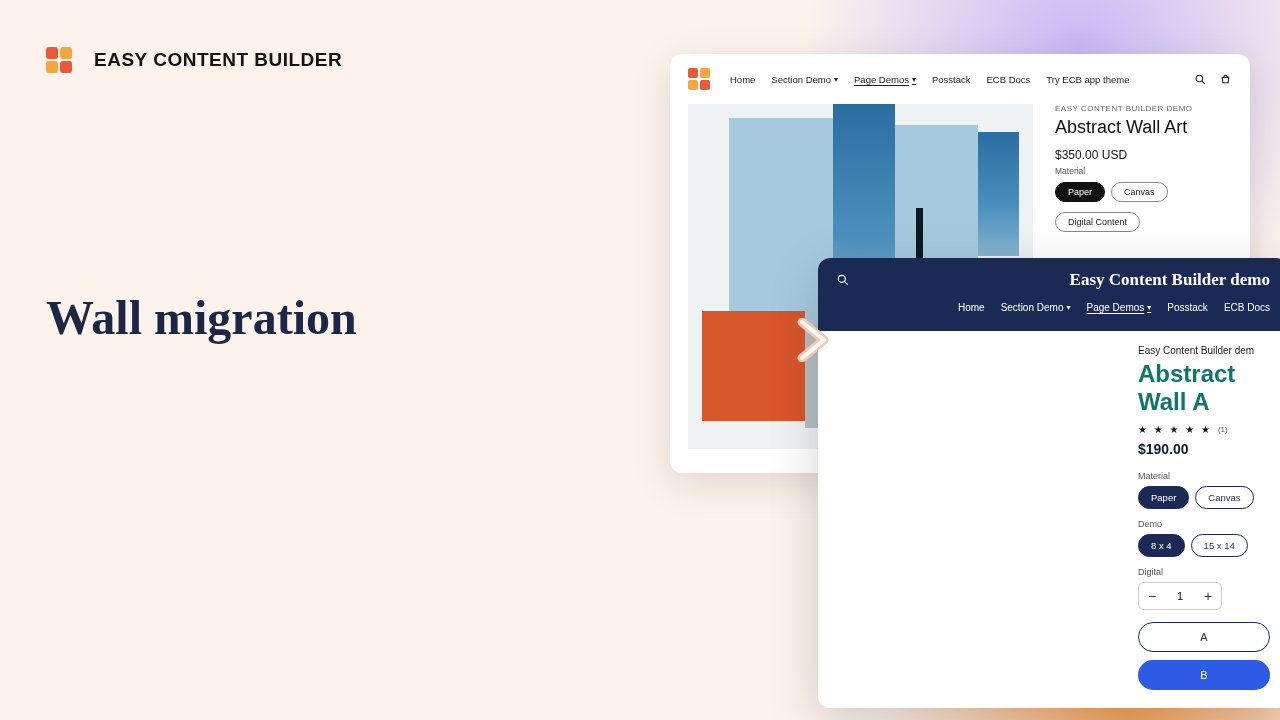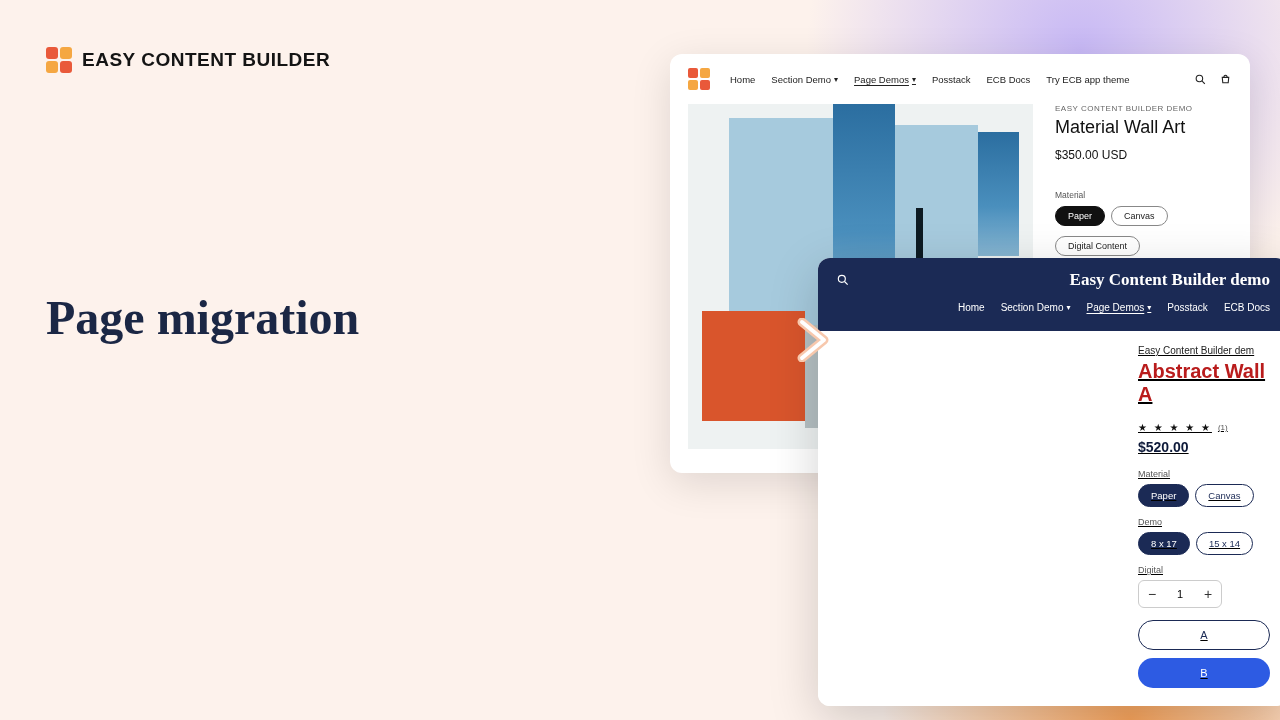--- a/index.html
+++ b/index.html
@@ -25,21 +25,21 @@
   bottom: -250px; right: -100px;
   width: 500px; height: 500px;
   background: radial-gradient(circle, #f8a45c 0%, rgba(248,164,92,0) 70%);
   border-radius: 50%;
 }
 
 
 .logo-wrap {
   position: absolute;
   top: 47px; left: 46px;
-  display: flex; align-items: center; gap: 10px;
+  display: flex; align-items: center; gap: 22px;
 }
 .logo-mark {
   width: 26px; height: 26px;
   display: grid;
   grid-template-columns: 1fr 1fr;
   grid-template-rows: 1fr 1fr;
   gap: 2px;
 }
 .logo-mark div { border-radius: 3px; }
 .logo-mark .a { background: #e9593a; }
@@ -107,21 +107,21 @@
   width: 345px; height: 345px;
   position: relative;
   overflow: hidden;
 }
 .p1-image .art { position:absolute; inset:0; }
 .p1-image .art div { position:absolute; }
 
 .p1-info { flex: 1; font-size: 10px; }
 .p1-eyebrow { font-size: 8px; letter-spacing: 0.5px; color: #666; margin-bottom: 4px; }
 .p1-title { font-size: 18px; font-weight: 500; color: #111; margin-bottom: 10px; }
-.p1-price { font-size: 12px; color: #111; margin-bottom: 28px; }
+.p1-price { font-size: 12px; color: #111; margin-bottom: 4px; }
 .p1-label { font-size: 8.5px; color: #555; margin-bottom: 6px; }
 .p1-pills { display: flex; gap: 6px; flex-wrap: wrap; margin-bottom: 10px; }
 .pill {
   padding: 4px 12px;
   border-radius: 12px;
   font-size: 9px;
   border: 1px solid #888;
   background: #fff;
   color: #222;
 }
@@ -144,23 +144,23 @@
 }
 .p2-bar-top { display: flex; align-items: center; justify-content: space-between; margin-bottom: 12px; }
 .p2-brand { font-family: Georgia, serif; font-size: 17px; font-weight: 600; }
 .p2-nav { display: flex; gap: 16px; font-size: 10px; justify-content: flex-end; }
 .p2-nav .item { display: flex; align-items: center; gap: 3px; }
 .p2-nav .underline { text-decoration: underline; text-underline-offset: 2px; }
 .p2-search { width: 14px; height: 14px; }
 
 .p2-content { display: flex; gap: 22px; padding: 18px; padding-top: 0; margin-top: -14px; background:#fff; }
 .p2-image { width: 280px; height: 280px; position: relative; overflow:hidden; margin-top:14px; }
-.p2-info { flex: 1; padding-top: 14px; text-decoration: underline; }
+.p2-info { flex: 1; padding-top: 14px; }
 .p2-eyebrow { font-size: 10px; color: #222; margin-bottom: 4px; }
-.p2-title { font-size: 20px; font-weight: 700; color: #b91c1c; margin-bottom: 16px; }
+.p2-title { font-size: 24px; font-weight: 700; color: #0f766e; margin-bottom: 8px; }
 .p2-stars { font-size: 10px; letter-spacing: 2px; color: #111; margin-bottom: 6px; display:flex; align-items:center; gap:6px;}
 .p2-stars .ct { font-size:8px; letter-spacing:0; color:#555; }
 .p2-price { font-size: 14px; font-weight: 600; color: #0e1a3a; margin-bottom: 14px; }
 .p2-label { font-size: 9px; color: #555; margin-bottom: 5px; }
 .p2-pills { display: flex; gap: 6px; margin-bottom: 10px; }
 .pill2 {
   padding: 5px 12px;
   border-radius: 14px;
   font-size: 9.5px;
   border: 1px solid #1b2a55;
@@ -221,21 +221,21 @@
   <div class="logo-mark">
     <div class="a"></div>
       <div class="b"></div>
       <div class="c"></div>
       <div class="d"></div>
   </div>
   <div class="logo-text">EASY CONTENT BUILDER</div>
 </div>
 
 <div class="headline">
-  <h1>Page migration</h1>
+  <h1>Wall migration</h1>
 </div>
 
 <div class="preview1">
   <div class="p1-header">
     <div class="p1-logo">
       <div class="a" style="background:#e9593a"></div>
         <div class="b" style="background:#f5a742"></div>
       <div class="c" style="background:#f5a742"></div>
         <div class="d" style="background:#e9593a"></div>
     </div>
@@ -274,21 +274,21 @@
         <div class="bl" style="left:84%;top:8%;width:12%;height:36%"></div>
         <div class="or" style="left:4%;top:60%;width:30%;height:32%"></div>
         <div class="gy" style="left:34%;top:64%;width:18%;height:30%"></div>
         <div class="bl" style="left:52%;top:64%;width:16%;height:18%"></div>
         <div class="or2" style="left:70%;top:60%;width:30%;height:40%"></div>
         <div class="dk" style="left:66%;top:30%;width:2%;height:58%"></div>
       </div>
     </div>
     <div class="p1-info">
       <div class="p1-eyebrow">EASY CONTENT BUILDER DEMO</div>
-      <div class="p1-title">Material Wall Art</div>
+      <div class="p1-title">Abstract Wall Art</div>
       <div class="p1-price">$350.00 USD</div>
       <div class="p1-label">Material</div>
       <div class="p1-pills">
         <span class="pill active">Paper</span>
         <span class="pill">Canvas</span>
       </div>
       <div class="p1-pills">
         <span class="pill">Digital Content</span>
       </div>
     </div>
@@ -340,31 +340,31 @@
         <div class="dk" style="left:62%;top:30%;width:2%;height:58%"></div>
       </div>
     </div>
     <div class="p2-info">
       <div class="p2-eyebrow">Easy Content Builder dem</div>
       <div class="p2-title">Abstract Wall A</div>
       <div class="p2-stars">
         <span>★ ★ ★ ★ ★</span>
         <span class="ct">(1)</span>
       </div>
-      <div class="p2-price">$520.00</div>
+      <div class="p2-price">$190.00</div>
 
       <div class="p2-label">Material</div>
       <div class="p2-pills">
         <span class="pill2 active">Paper</span>
         <span class="pill2">Canvas</span>
       </div>
 
       <div class="p2-label">Demo</div>
       <div class="p2-pills">
-        <span class="pill2 active">8 x 17</span>
+        <span class="pill2 active">8 x 4</span>
         <span class="pill2">15 x 14</span>
       </div>
 
       <div class="p2-label">Digital</div>
       <div class="qty">
         <button>−</button>
         <span>1</span>
         <button>+</button>
       </div>
 

